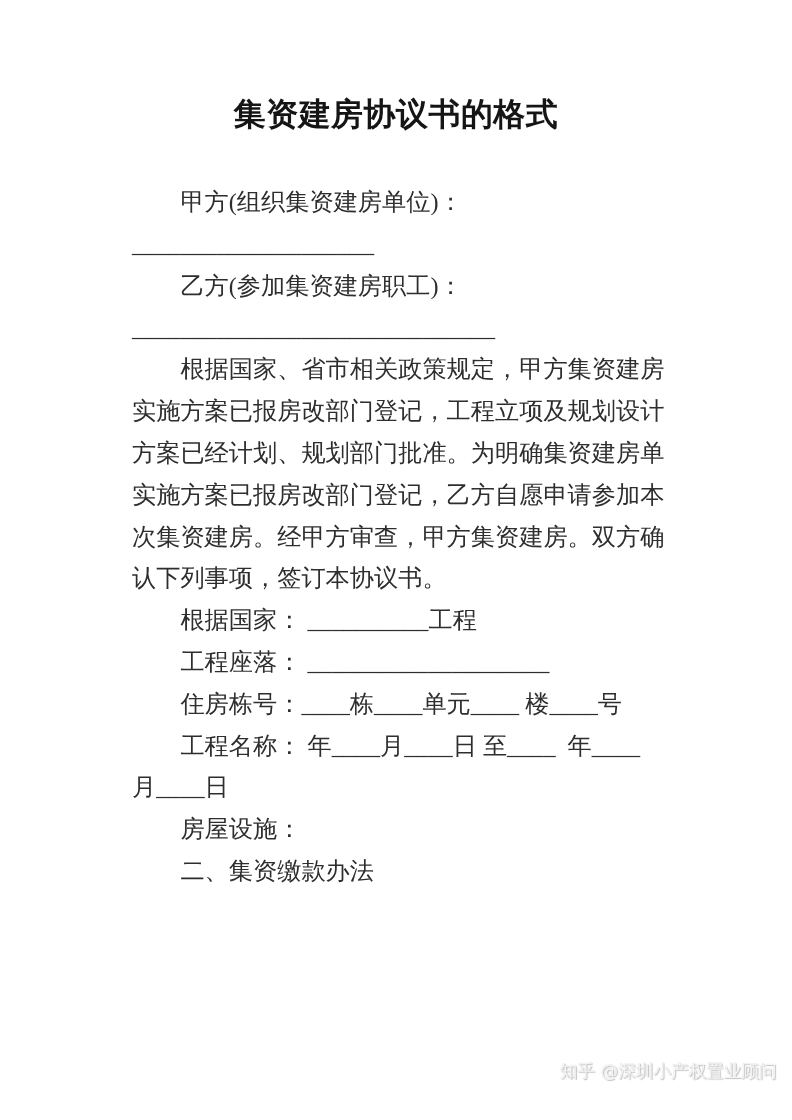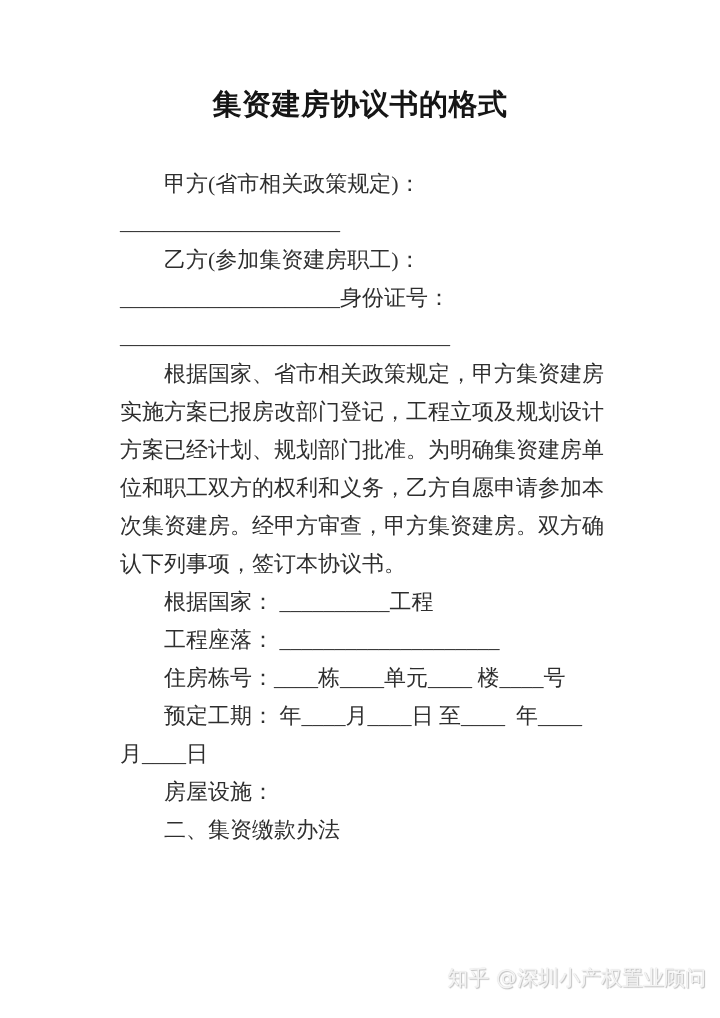--- a/index.html
+++ b/index.html
@@ -40,63 +40,62 @@
     padding-left: 44px;
   }
   .para-line {
     white-space: nowrap;
   }
   .watermark {
     position: absolute;
     top: 964px;
     right: 14px;
     font-family: "DejaVu Sans", "Liberation Sans", sans-serif;
-    font-size: 21px;
+    font-size: 16px;
     color: #f4f4f4;
     text-shadow: 1px 1px 1px #bdbdbd, 0 0 1px #d8d8d8;
     white-space: pre;
   }
 </style>
 </head>
 <body>
 
 <div class="page">
 
   <h1 class="doc-title">集资建房协议书的格式</h1>
 
   <div class="doc-body">
 
-    <div class="line indent">甲方(省市相关政策规定)：</div>
+    <div class="line indent">甲方(组织集资建房单位)：</div>
 
     <div class="line">____________________</div>
 
     <div class="line indent">乙方(参加集资建房职工)：</div>
 
-    <div class="line">____________________身份证号：</div>
 
     <div class="line">______________________________</div>
 
     <div>
       <div class="line para-line indent">根据国家、省市相关政策规定，甲方集资建房</div>
       <div class="line para-line">实施方案已报房改部门登记，工程立项及规划设计</div>
       <div class="line para-line">方案已经计划、规划部门批准。为明确集资建房单</div>
-      <div class="line para-line">位和职工双方的权利和义务，乙方自愿申请参加本</div>
+      <div class="line para-line">实施方案已报房改部门登记，乙方自愿申请参加本</div>
       <div class="line para-line">次集资建房。经甲方审查，甲方集资建房。双方确</div>
       <div class="line para-line">认下列事项，签订本协议书。</div>
     </div>
 
 
     <div class="line indent">根据国家： __________工程</div>
 
     <div class="line indent">工程座落： ____________________</div>
 
     <div class="line indent">住房栋号：____栋____单元____ 楼____号</div>
 
 
-    <div class="line indent">预定工期： 年____月____日 至____  年____</div>
+    <div class="line indent">工程名称： 年____月____日 至____  年____</div>
 
     <div class="line">月____日</div>
 
     <div class="line indent">房屋设施：</div>
 
     <div class="line indent">二、集资缴款办法</div>
 
   </div>
 
   <div class="watermark">知乎 @深圳小产权置业顾问</div>

